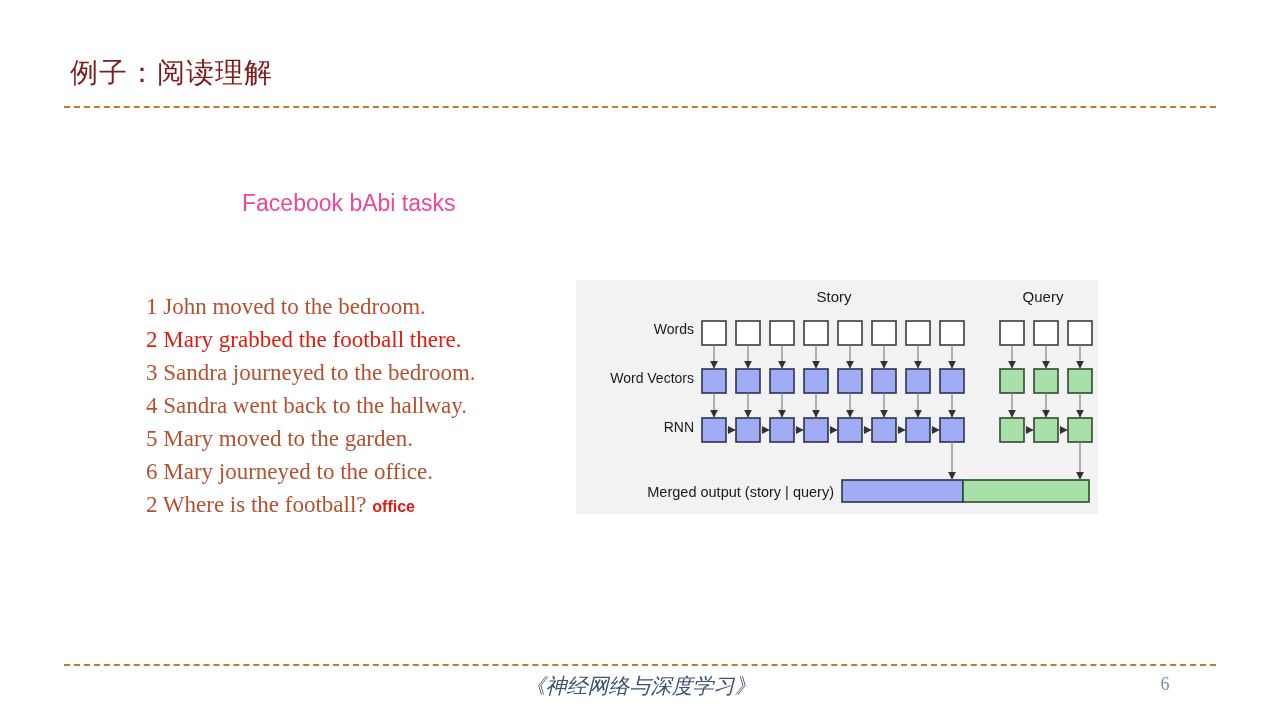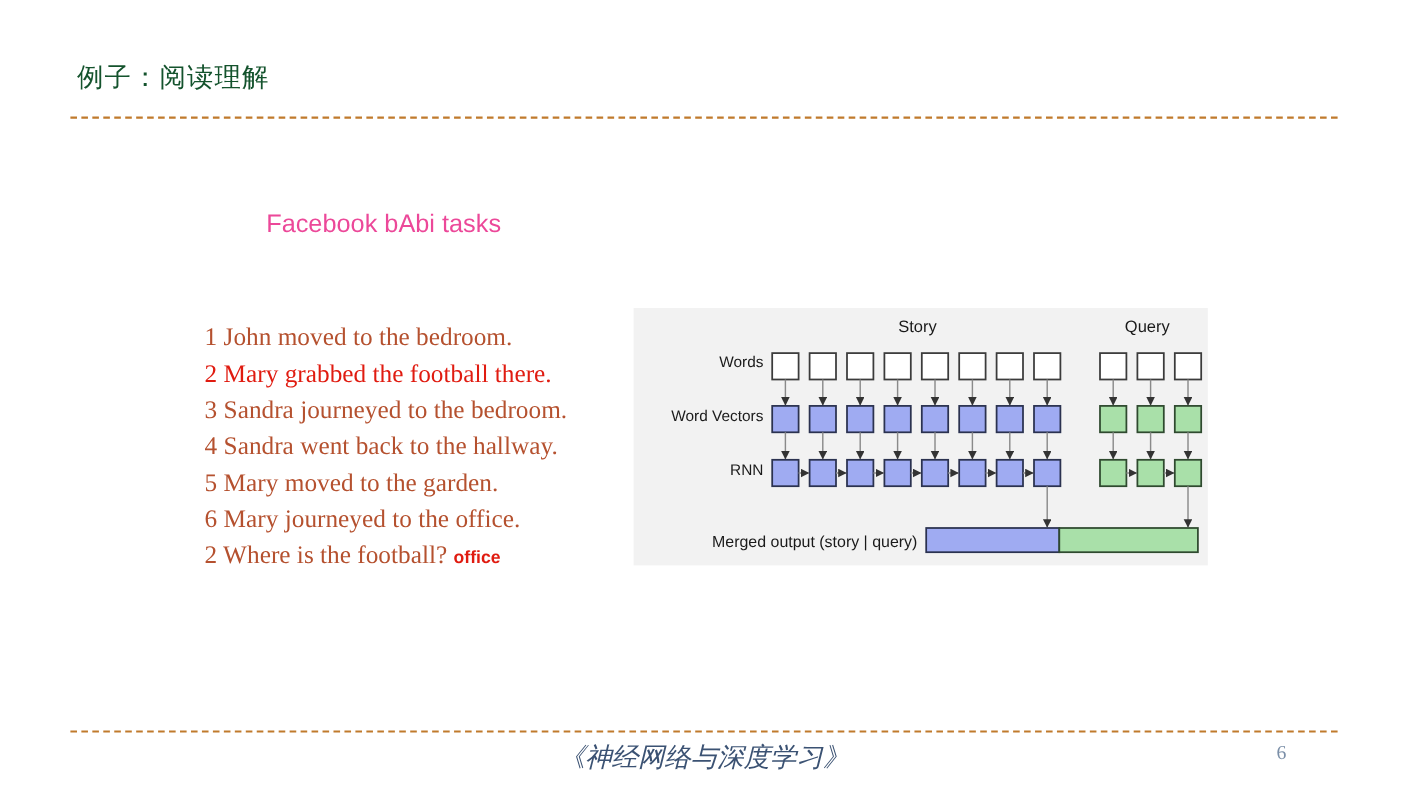--- a/index.html
+++ b/index.html
@@ -14,23 +14,23 @@
     overflow: hidden;
     font-family: "Liberation Sans", sans-serif;
   }
 
   
   #slide-title {
     position: absolute;
     left: 70px;
     top: 54px;
     font-family: Liberation Serif, serif;
-    font-size: 24px;
+    font-size: 28px;
     letter-spacing: 1px;
-    color: #14532d;
+    color: #7f1d1d;
     white-space: nowrap;
   }
 
   
   .rule {
     position: absolute;
     left: 64px;
     width: 1152px;
     height: 0;
     border-top: 2px dashed #c07a2c;
@@ -53,21 +53,21 @@
   #story-list {
     position: absolute;
     left: 146px;
     top: 290px;
     width: 420px;
     font-family: "Liberation Serif", serif;
     font-size: 23px;
     line-height: 33px;
     color: #b5512f;
   }
-  .story-line { white-space: nowrap; margin-left: 40px; }
+  .story-line { white-space: nowrap; }
   .story-line.highlight { color: #e01b10; }
   .answer {
     font-family: "Liberation Sans", sans-serif;
     font-size: 16px;
     font-weight: bold;
     color: #e01b10;
   }
 
   
   #diagram {
@@ -98,21 +98,21 @@
 
   
   #footer-text {
     position: absolute;
     left: 0;
     top: 672px;
     width: 1280px;
     text-align: center;
     font-family: "Liberation Serif", serif;
     font-style: italic;
-    font-size: 24px;
+    font-size: 21px;
     color: #3b5273;
   }
   #page-number {
     position: absolute;
     left: 1140px;
     top: 674px;
     width: 50px;
     text-align: center;
     font-family: "Liberation Serif", serif;
     font-size: 18px;

